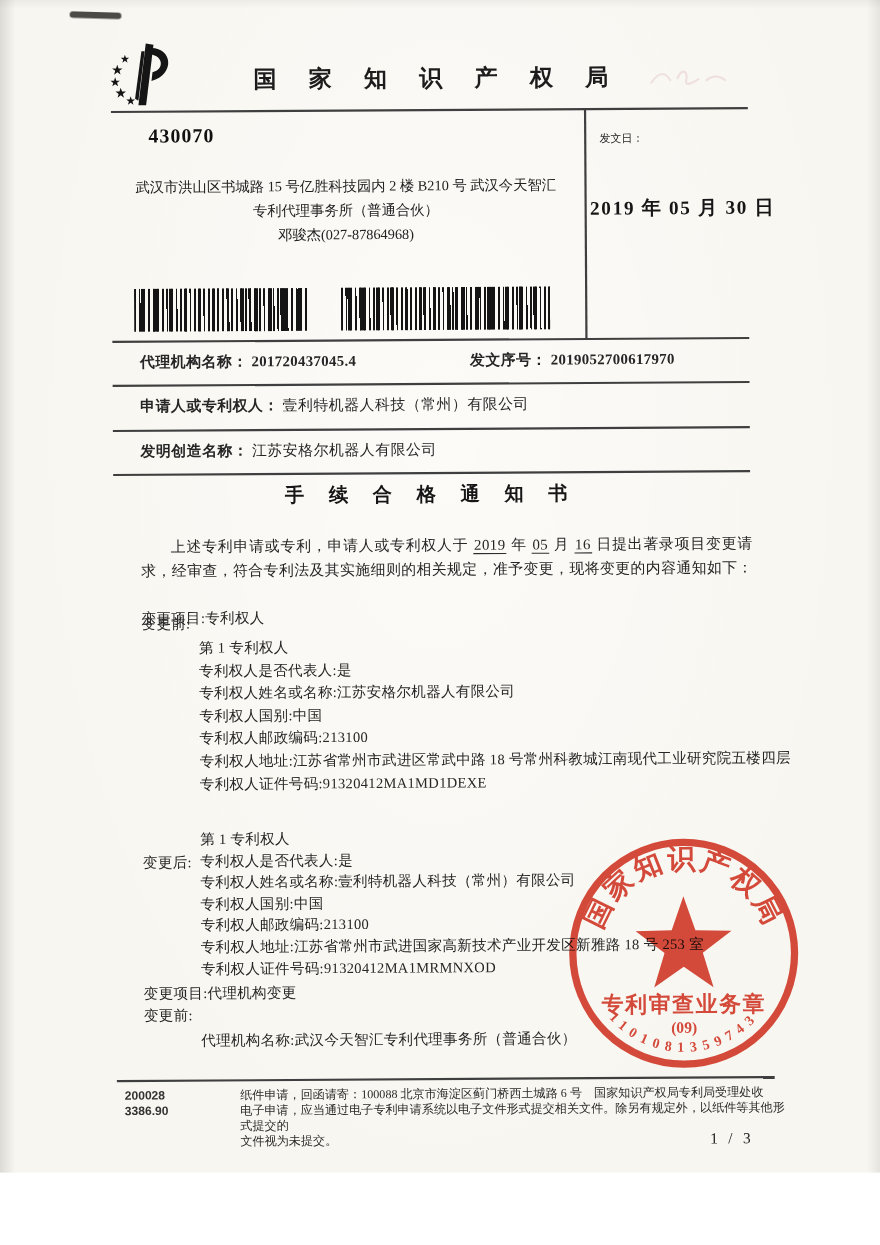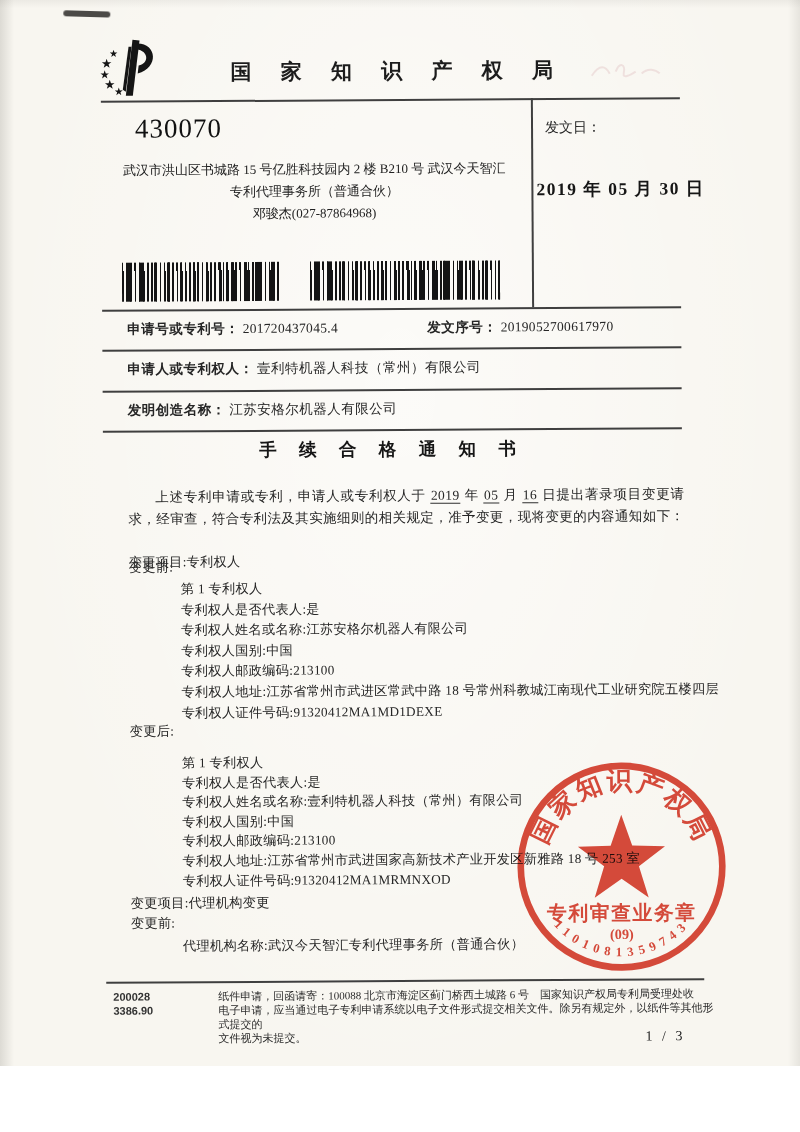--- a/index.html
+++ b/index.html
@@ -25,41 +25,41 @@
   .rule{position:absolute;height:1.5px;background:#3f3f3f;}
   .vrule{position:absolute;width:1.5px;background:#3f3f3f;}
 
   .corner-mark{position:absolute;left:66px;top:9px;width:47px;height:6px;
     background:#2e2c2a;border-radius:3px;transform:rotate(2deg);
     filter:blur(.5px);opacity:.85;}
   .agency-title{position:absolute;left:200px;top:57px;width:400px;
     text-align:center;font-size:21px;font-weight:bold;letter-spacing:12px;color:#1c1c1c;}
   .scribble{position:absolute;left:588px;top:55px;opacity:.55;}
 
-  .postcode{position:absolute;left:137px;top:112px;font-size:27px;font-weight:normal;
+  .postcode{position:absolute;left:137px;top:112px;font-size:18px;font-weight:bold;
     letter-spacing:1px;color:#111;}
   .addr{position:absolute;left:110px;top:158px;width:412px;text-align:center;
     font-size:13px;line-height:22px;color:#222;}
-  .issue-label{position:absolute;left:547px;top:120px;font-size:14px;}
+  .issue-label{position:absolute;left:547px;top:120px;font-size:10px;}
   .issue-date{position:absolute;left:538px;top:178px;font-size:17.5px;font-weight:600;
     letter-spacing:1.5px;color:#161616;}
 
   .barcode{position:absolute;top:261px;height:39px;
     background-color:transparent;
     background-image:
       repeating-linear-gradient(90deg,#141414 0 1.6px,rgba(0,0,0,0) 1.6px 4.2px),
       repeating-linear-gradient(90deg,rgba(0,0,0,0) 0 6px,#141414 6px 8.6px,rgba(0,0,0,0) 8.6px 13px),
       repeating-linear-gradient(90deg,rgba(0,0,0,0) 0 17px,#141414 17px 19px,rgba(0,0,0,0) 19px 29px);
   }
   .bc1{left:123px;width:158px;}
   .bc2{left:311px;width:190px;}
 
   .inforow{position:absolute;left:128px;width:556px;font-size:13.5px;}
   .lbl{font-weight:bold;letter-spacing:.5px;}
-  .val{font-weight:normal;letter-spacing:.3px;}
+  .val{font-weight:bold;letter-spacing:.3px;}
   .valn{font-weight:normal;letter-spacing:.5px;}
   .serial-group{position:absolute;left:300px;top:0;}
 
   .notice-title{position:absolute;left:103px;top:437px;width:578px;text-align:center;
     font-size:17.5px;font-weight:bold;letter-spacing:9px;color:#161616;}
   .intro{position:absolute;left:128px;top:471px;width:556px;font-size:13.5px;
     line-height:22px;text-indent:2em;text-align:justify;letter-spacing:.4px;}
   .u{border-bottom:1px solid #2e2e2e;padding:0 1px;margin-top:33px;}
 
   .secline{position:absolute;left:128px;font-size:13.2px;letter-spacing:.3px;white-space:nowrap;}
@@ -122,21 +122,21 @@
 
     <div class="issue-label">发文日：</div>
     <div class="issue-date">2019 年 05 月 30 日</div>
 
     <div class="barcode bc1"></div>
     <div class="barcode bc2"></div>
 
     <div class="rule" style="left:103px;top:308px;width:579px;"></div>
 
     <div class="inforow" style="top:319px;">
-      <span class="lbl">申请号或专利号：</span>
+      <span class="lbl">代理机构名称：</span>
       <span class="val">201720437045.4</span>
       <span class="serial-group">
         <span class="lbl">发文序号：</span>
         <span class="val">2019052700617970</span>
       </span>
     </div>
 
     <div class="rule" style="left:103px;top:348px;width:579px;"></div>
 
     <div class="inforow" style="top:359px;">
@@ -163,21 +163,21 @@
     <div class="block block-before" style="top:578px;">
       <div class="ln">第 1 专利权人</div>
       <div class="ln">专利权人是否代表人:是</div>
       <div class="ln">专利权人姓名或名称:江苏安格尔机器人有限公司</div>
       <div class="ln">专利权人国别:中国</div>
       <div class="ln">专利权人邮政编码:213100</div>
       <div class="ln">专利权人地址:江苏省常州市武进区常武中路 18 号常州科教城江南现代工业研究院五楼四层</div>
       <div class="ln">专利权人证件号码:91320412MA1MD1DEXE</div>
     </div>
 
-    <div class="secline" style="top:721px;">变更后:</div>
+    <div class="secline" style="top:774px;">变更后:</div>
 
     <div class="block block-after" style="top:752px;">
       <div class="ln">第 1 专利权人</div>
       <div class="ln">专利权人是否代表人:是</div>
       <div class="ln">专利权人姓名或名称:壹利特机器人科技（常州）有限公司</div>
       <div class="ln">专利权人国别:中国</div>
       <div class="ln">专利权人邮政编码:213100</div>
       <div class="ln">专利权人地址:江苏省常州市武进国家高新技术产业开发区新雅路 18 号 253 室</div>
       <div class="ln">专利权人证件号码:91320412MA1MRMNXOD</div>
     </div>

